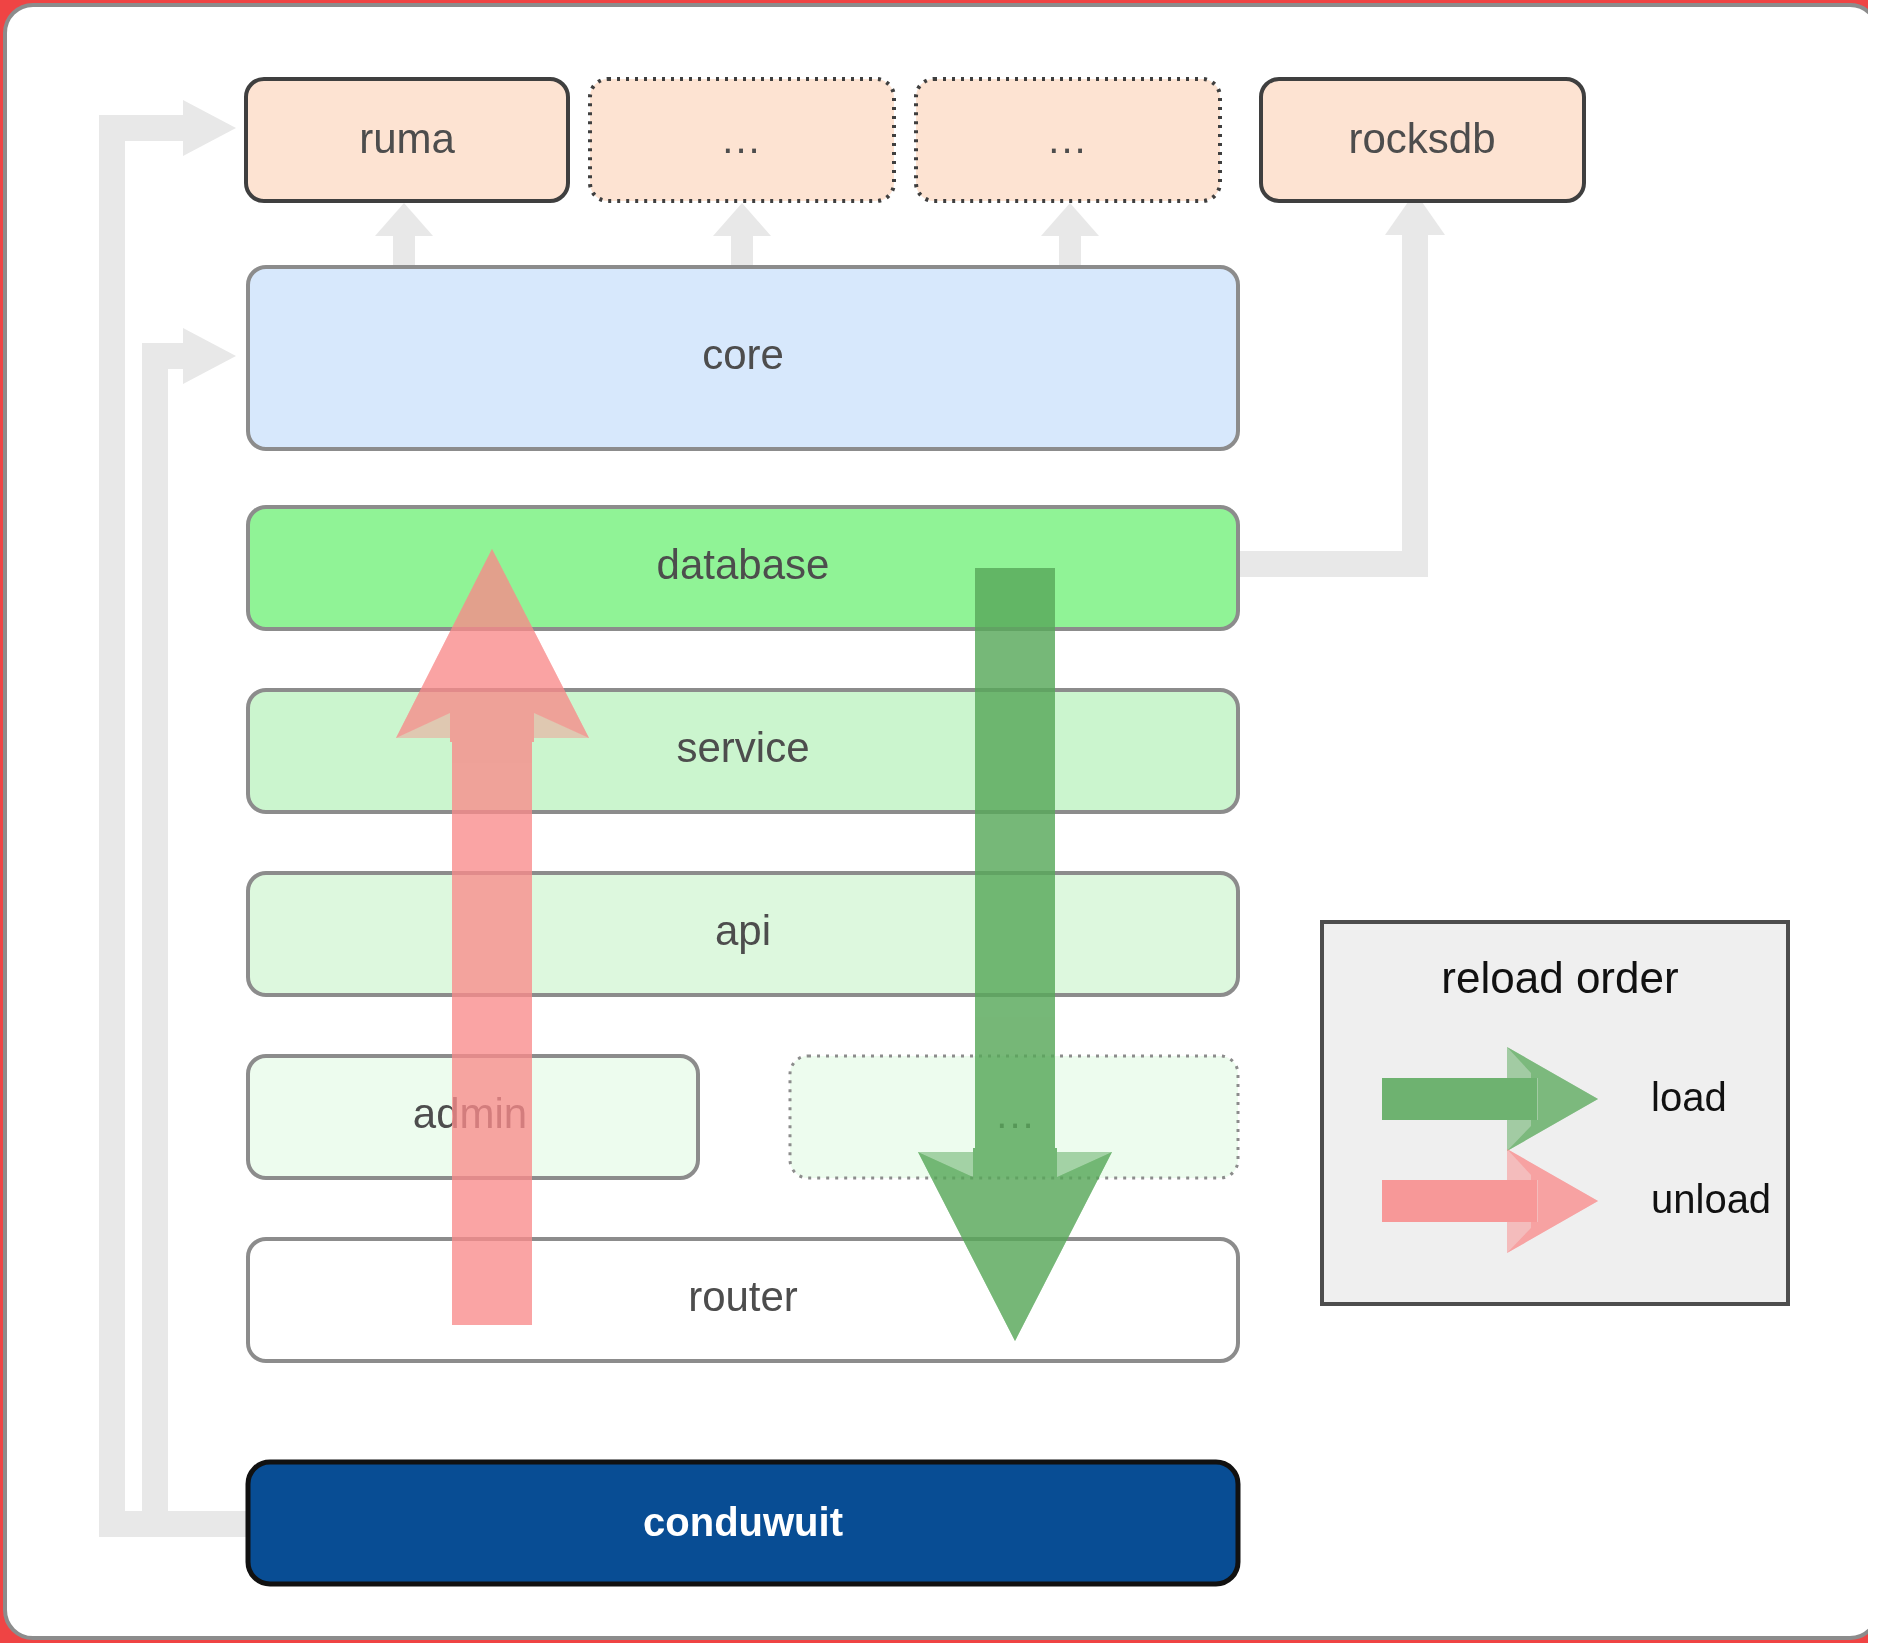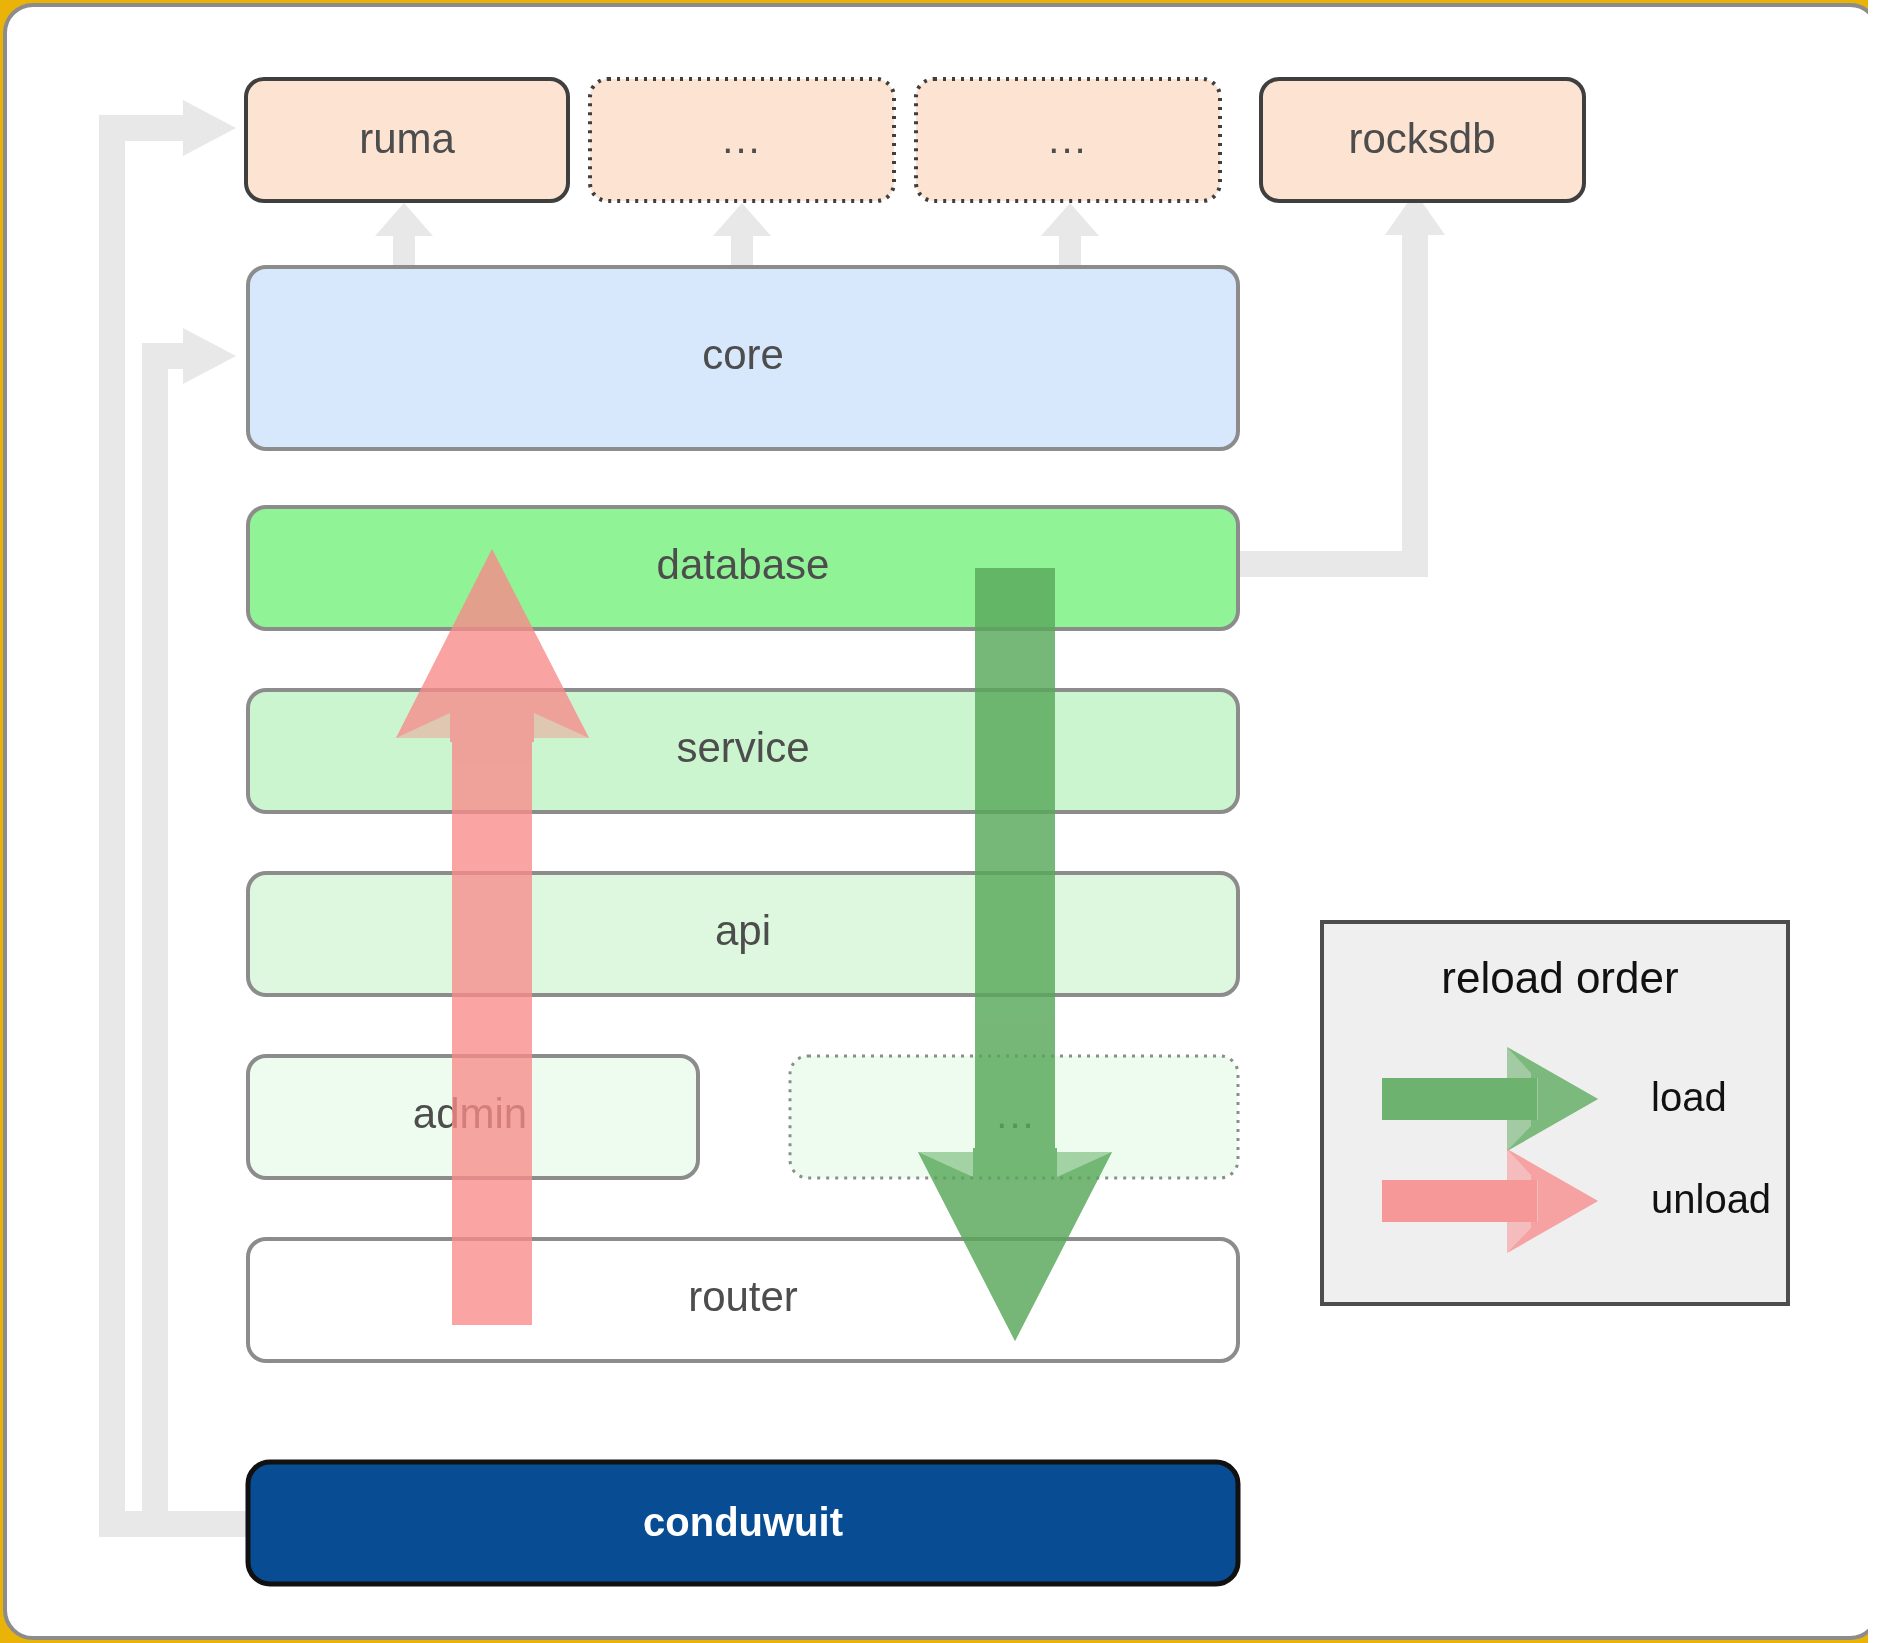--- a/index.html
+++ b/index.html
@@ -5,21 +5,21 @@
   html, body {
     margin: 0;
     padding: 0;
     background: #ffffff;
     font-family: "Liberation Sans", sans-serif;
   }
   #stage {
     position: relative;
     width: 1868px;
     height: 1643px;
-    background: #eab308;
+    background: #ef4444;
     overflow: hidden;
   }
   svg#diagram {
     position: absolute;
     left: 0;
     top: 0;
     width: 1883px;
     height: 1643px;
     display: block;
   }

